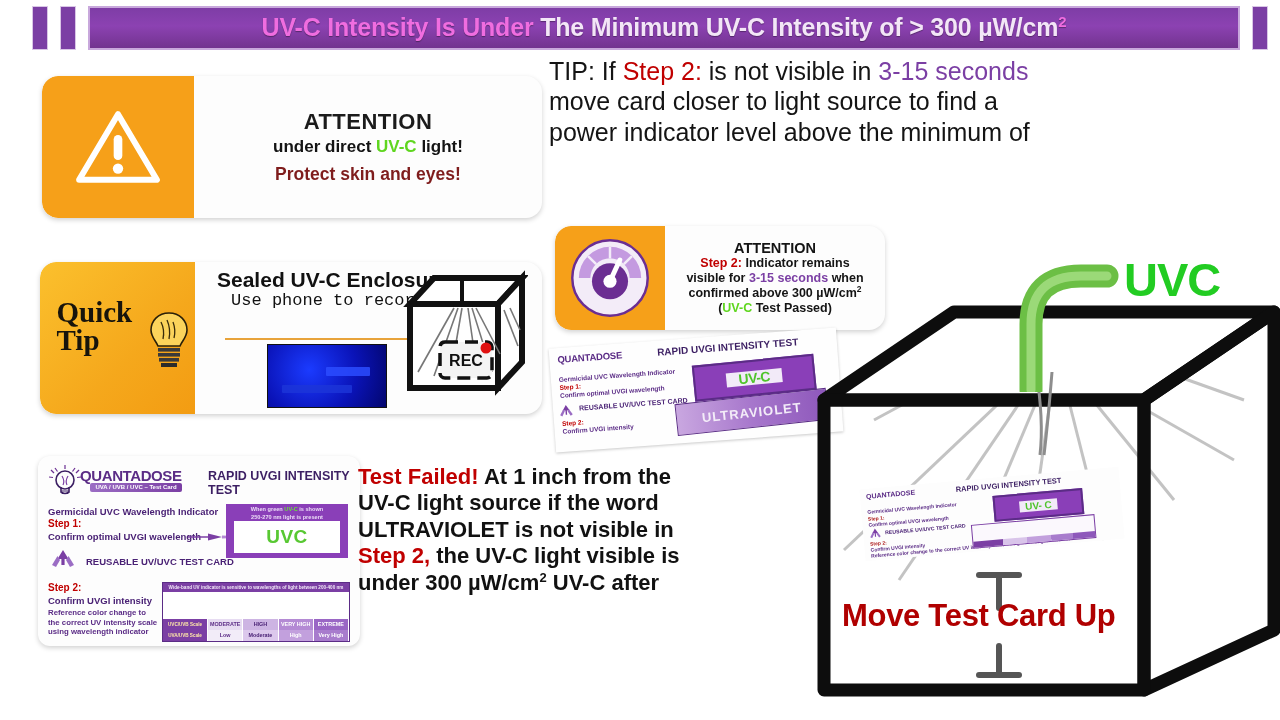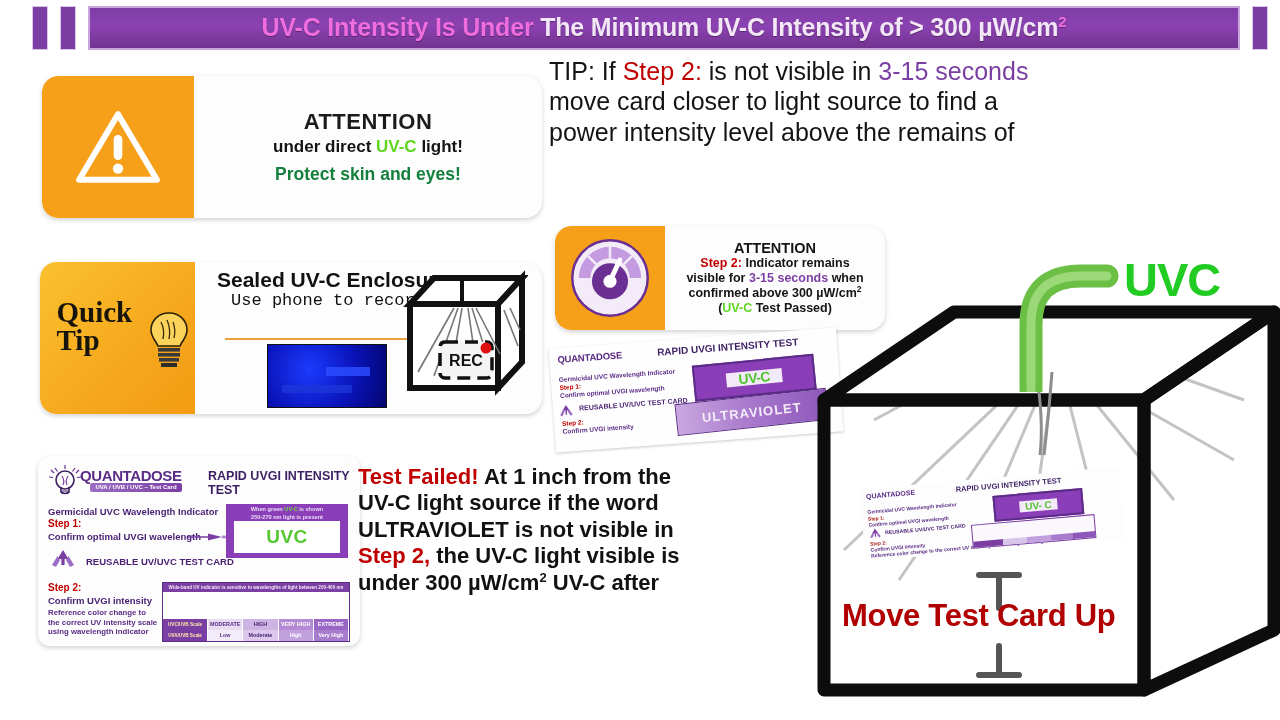--- a/index.html
+++ b/index.html
@@ -33,21 +33,21 @@
   #attn1{left:18px;top:76px;width:500px;height:142px;}
   #attn1 .orange-panel{width:152px;border-radius:16px 0 0 16px;}
   .warn-tri{width:88px;height:76px;}
   .attn-body{position:absolute;left:152px;top:0;right:0;bottom:0;
              display:flex;flex-direction:column;align-items:center;
              justify-content:center;padding:4px 10px;box-sizing:border-box;}
   .attn-head{font-size:22px;font-weight:bold;color:#1b1b1b;letter-spacing:.5px;
              margin-bottom:2px;}
   .attn-line{font-size:17px;font-weight:bold;color:#141414;line-height:1.12;text-align:center;}
   .red{color:#C00000;} .green{color:#5FD61F;} .purp{color:#7B3FA4;}
-  .attn-foot{font-size:17.5px;font-weight:bold;color:#15803d;margin-top:7px;}
+  .attn-foot{font-size:17.5px;font-weight:bold;color:#7f1d1d;margin-top:7px;}
 
   
   #tipblock{position:absolute;left:525px;top:56px;width:700px;}
   .tip-line{font-size:25px;font-weight:normal;color:#141414;line-height:1.21;
             white-space:nowrap;}
   .tip-line sup{font-size:15px;}
 
   
   #quicktip{left:16px;top:262px;width:502px;height:152px;}
   #quicktip .orange-panel{width:155px;border-radius:16px 0 0 16px;
@@ -199,21 +199,21 @@
     <div class="attn-body">
       <div class="attn-head">ATTENTION</div>
       <div class="attn-line"><span>under direct </span><span class="green">UV-C</span><span> light!</span></div>
       <div class="attn-foot">Protect skin and eyes!</div>
     </div>
   </div>
 
   <div id="tipblock">
     <div class="tip-line"><span>TIP: If </span><span class="red">Step 2:</span><span> is not visible in </span><span class="purp">3-15 seconds</span></div>
     <div class="tip-line">move card closer to light source to find a</div>
-    <div class="tip-line">power intensity level above the remains of</div>
+    <div class="tip-line">power indicator level above the minimum of</div>
   </div>
 
   <div class="rcard" id="quicktip">
     <div class="orange-panel">
       <div class="qt-bubble">
         <div class="qt-text">
           <div>Quick</div>
           <div>Tip</div>
         </div>
         <svg class="bulb-ic" width="44" height="62" viewBox="0 0 44 62">

